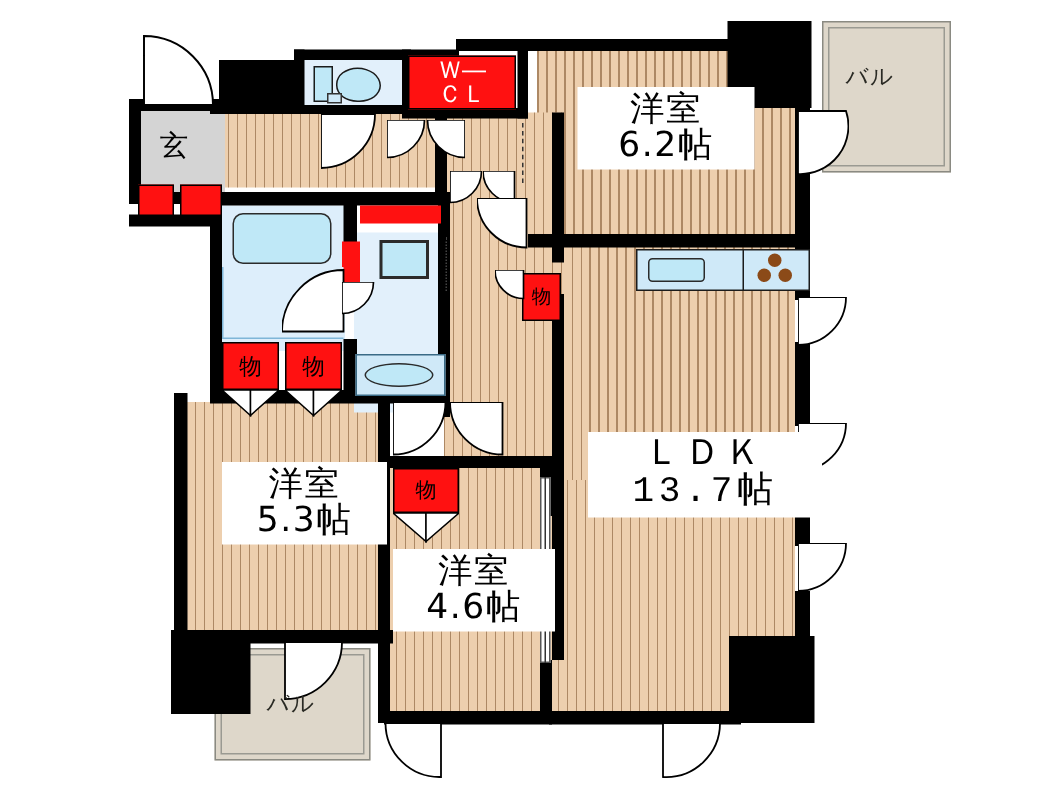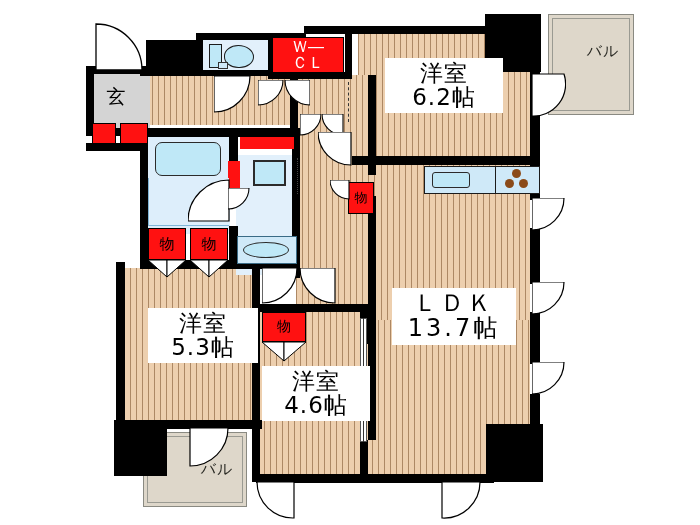--- a/index.html
+++ b/index.html
@@ -58,21 +58,21 @@
     letter-spacing:1px;
     font-weight:400;
   }
   .lbl-big{font-size:23px;}
   .lbl-ldk{font-size:24px;letter-spacing:3px;}
   .bal-lbl{
     position:absolute;
     color:#2a2a24;
     font-size:15px;
     letter-spacing:1px;
-    display:flex;align-items:center;justify-content:center;padding-left:23px;
+    display:flex;align-items:center;justify-content:center;
   }
   .gen-lbl{
     position:absolute;
     color:#000000;
     font-size:17px;
     display:flex;align-items:center;justify-content:center;
   }
 
   
   .swing{position:absolute;overflow:hidden;}
@@ -358,21 +358,21 @@
   </div>
   <div class="swing" style="left:440px;top:482px;width:42px;height:38px;">
     <svg width="42" height="38" viewBox="0 0 42 38">
       <path d="M2 0 L2 36 A36 36 0 0 0 40 0 Z" fill="#ffffff" stroke="#000" stroke-width="1.2"></path>
     </svg>
   </div>
 
   <div class="lbl lbl-big" style="left:385px;top:58px;width:110px;padding:3px 4px;">洋室
 6.2帖</div>
 
-  <div class="lbl lbl-ldk" style="left:392px;top:288px;width:116px;padding:3px 4px;">ＬＤＫ
+  <div class="lbl lbl-ldk" style="left:392px;top:288px;width:116px;padding:3px 20px;font-family:Liberation Mono, monospace;">ＬＤＫ
 13.7帖</div>
 
   <div class="lbl lbl-big" style="left:148px;top:308px;width:102px;padding:3px 4px;">洋室
 5.3帖</div>
 
   <div class="lbl lbl-big" style="left:262px;top:366px;width:100px;padding:3px 4px;">洋室
 4.6帖</div>
 
   <div class="gen-lbl" style="left:100px;top:84px;width:32px;height:26px;font-size:19px;">玄</div>
 

